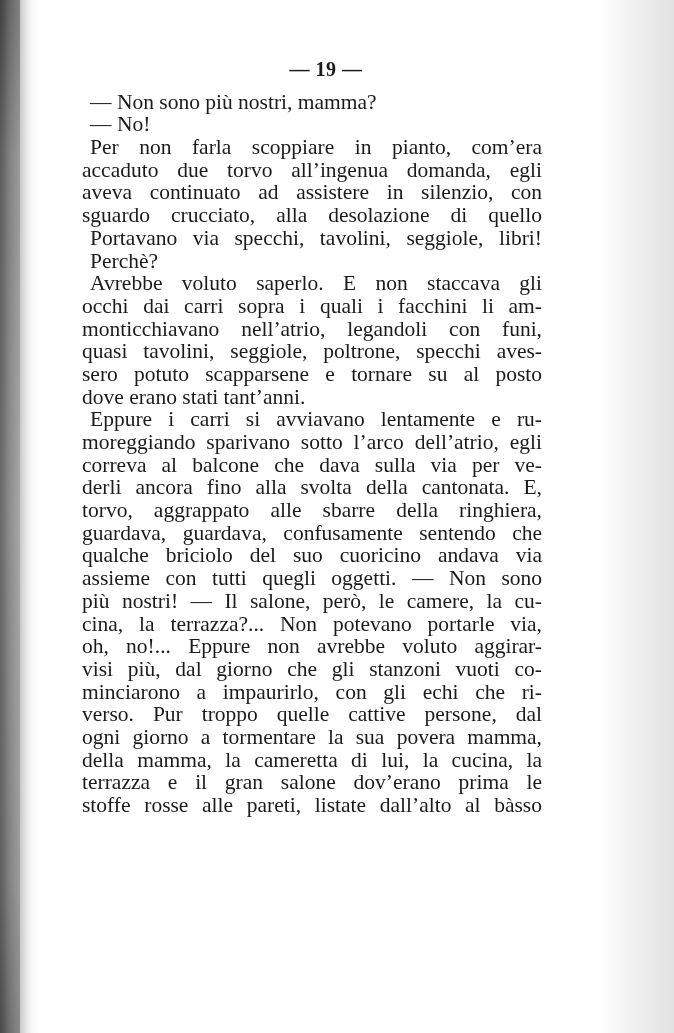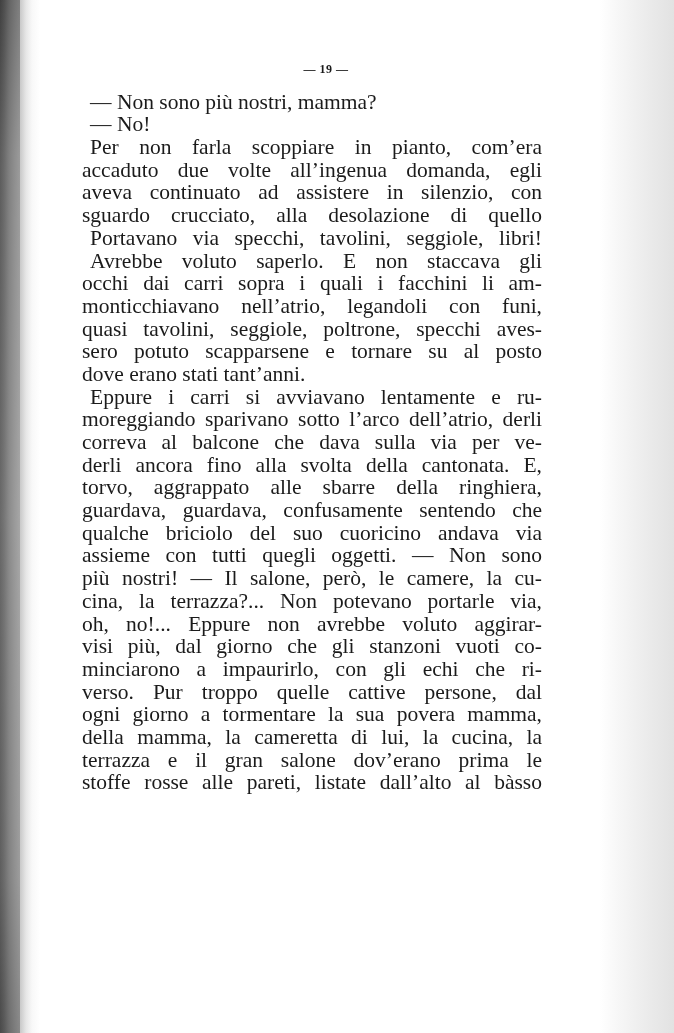--- a/index.html
+++ b/index.html
@@ -36,21 +36,21 @@
       left: 90px;
       top: 58px;
       width: 452px;
       font-family: "Liberation Serif", "DejaVu Serif", serif;
       font-size: 21.5px;
       line-height: 22.7px;
       color: #1b1b1b;
     }
     .page-number {
       text-align: center;
-      font-size: 12px;
+      font-size: 20px;
       font-weight: bold;
       margin-left: 20px;
       margin-bottom: 10px;
       letter-spacing: 0.5px;
     }
     .line {
       display: block;
       white-space: nowrap;
       text-align: justify;
       text-align-last: justify;
@@ -78,42 +78,45 @@
     <div class="para">
       <span class="line last dialog">— Non sono più nostri, mamma?</span>
     </div>
 
     <div class="para">
       <span class="line last dialog">— No!</span>
     </div>
 
     <div class="para">
       <span class="line" style="padding-left:0">Per non farla scoppiare in pianto, com’era</span>
-      <span class="line" style="margin-left:-8px">accaduto due volte all’ingenua domanda, egli</span>
+      <span class="line" style="margin-left:-8px">accaduto due torvo all’ingenua domanda, egli</span>
       <span class="line" style="margin-left:-8px">aveva continuato ad assistere in silenzio, con</span>
       <span class="line" style="margin-left:-8px">sguardo crucciato, alla desolazione di quello</span>
     </div>
 
     <div class="para">
       <span class="line">Portavano via specchi, tavolini, seggiole, libri!</span>
     </div>
 
+    <div class="para">
+      <span class="line last">Perchè?</span>
+    </div>
 
     <div class="para">
       <span class="line">Avrebbe voluto saperlo. E non staccava gli</span>
       <span class="line" style="margin-left:-8px">occhi dai carri sopra i quali i facchini li am-</span>
       <span class="line" style="margin-left:-8px">monticchiavano nell’atrio, legandoli con funi,</span>
       <span class="line" style="margin-left:-8px">quasi tavolini, seggiole, poltrone, specchi aves-</span>
       <span class="line" style="margin-left:-8px">sero potuto scapparsene e tornare su al posto</span>
       <span class="line last" style="margin-left:-8px">dove erano stati tant’anni.</span>
     </div>
 
     <div class="para">
       <span class="line">Eppure i carri si avviavano lentamente e ru-</span>
-      <span class="line" style="margin-left:-8px">moreggiando sparivano sotto l’arco dell’atrio, derli</span>
+      <span class="line" style="margin-left:-8px">moreggiando sparivano sotto l’arco dell’atrio, egli</span>
       <span class="line" style="margin-left:-8px">correva al balcone che dava sulla via per ve-</span>
       <span class="line" style="margin-left:-8px">derli ancora fino alla svolta della cantonata. E,</span>
       <span class="line" style="margin-left:-8px">torvo, aggrappato alle sbarre della ringhiera,</span>
       <span class="line" style="margin-left:-8px">guardava, guardava, confusamente sentendo che</span>
       <span class="line" style="margin-left:-8px">qualche briciolo del suo cuoricino andava via</span>
       <span class="line" style="margin-left:-8px">assieme con tutti quegli oggetti. — Non sono</span>
       <span class="line" style="margin-left:-8px">più nostri! — Il salone, però, le camere, la cu-</span>
       <span class="line" style="margin-left:-8px">cina, la terrazza?... Non potevano portarle via,</span>
       <span class="line" style="margin-left:-8px">oh, no!... Eppure non avrebbe voluto aggirar-</span>
       <span class="line" style="margin-left:-8px">visi più, dal giorno che gli stanzoni vuoti co-</span>

